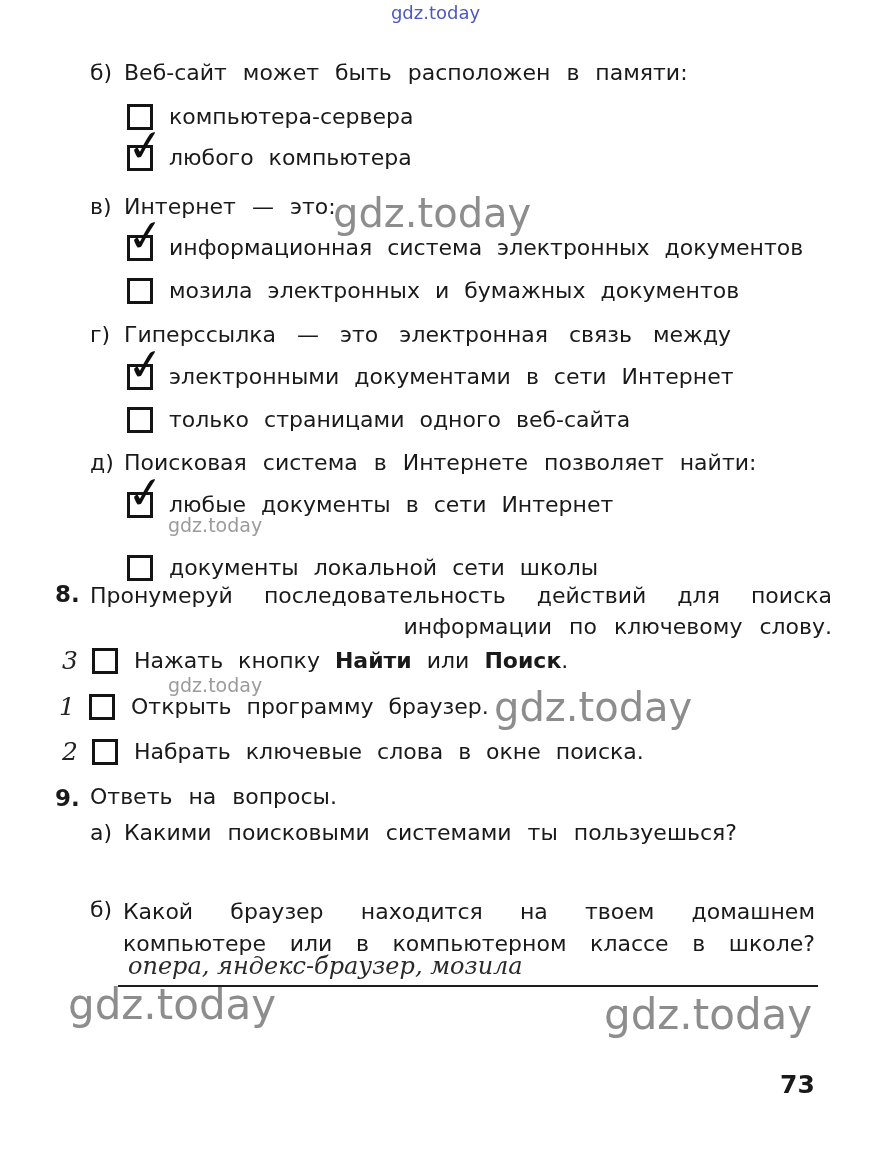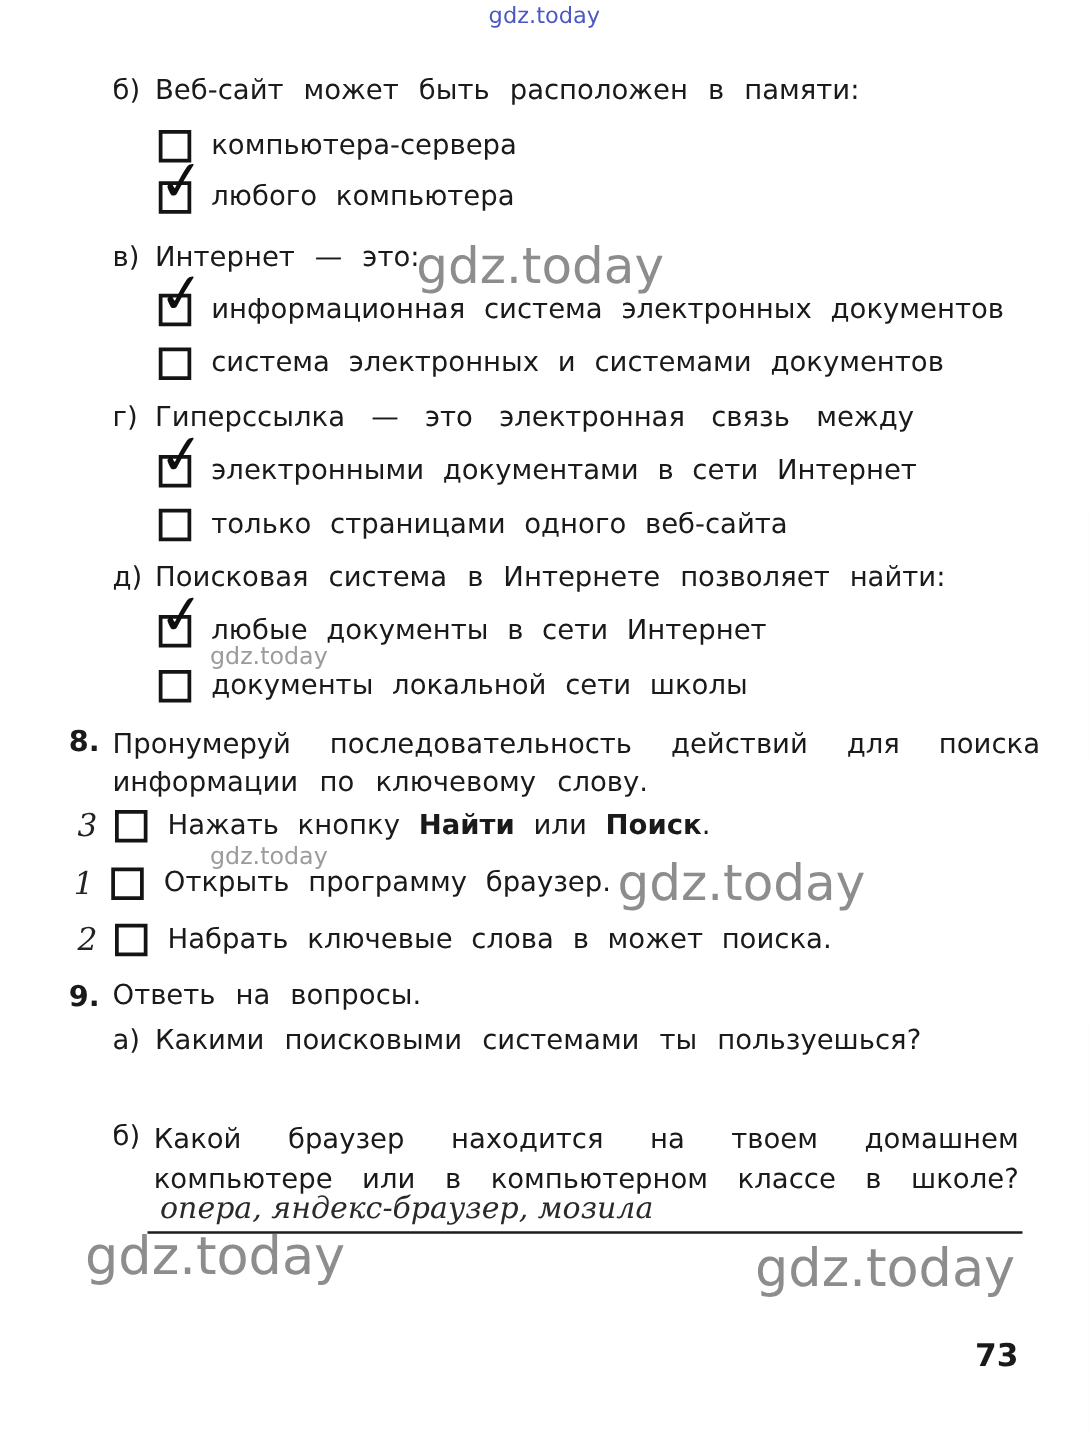--- a/index.html
+++ b/index.html
@@ -24,21 +24,21 @@
   .tick::before { content:"✓"; }
   .checkbox.checked .tick { display:block; }
   .opt-text { font-size:22px; margin-left:16px; word-spacing:8px; white-space:nowrap; }
   .opt-text b { font-weight:bold; }
   .hand { font-family:"DejaVu Serif", serif; font-style:italic; color:#232323; }
   .order { display:inline-block; width:30px; flex:0 0 30px; margin-right:7px;
            font-size:25px; text-align:center; }
   .tnum { position:absolute; font-weight:bold; font-size:23px; }
   .para { position:absolute; font-size:22px; line-height:1.42; }
   .jline { text-align:justify; text-align-last:justify; word-spacing:12px; }
-  .plain-line { word-spacing:10px; }
+  .plain-line { word-spacing:10px;text-align:right; }
   .wm { position:absolute; font-family:"DejaVu Sans", sans-serif; white-space:nowrap; }
   .wm-top   { color:var(--wm_blue,#4b58c3); font-size:18px; }
   .wm-big   { color:var(--wm_gray,#8d8d8d); font-size:40px; }
   .wm-small { color:#9b9b9b; font-size:19px; }
   .wm-huge  { color:var(--wm_gray,#8d8d8d); font-size:42px; }
   .answer-block { position:absolute; border-bottom:2px solid #1d1d1d; }
   .ans-text { font-family:"DejaVu Serif", serif; font-style:italic;
               font-size:24px; color:#2a2a2a; padding:0 0 5px 10px; white-space:nowrap; }
   .q9-lines { position:absolute; font-size:22px; line-height:1.45; }
   .page-num { position:absolute; font-weight:bold; font-size:25px; }
@@ -76,21 +76,21 @@
     <span class="q-text">Интернет — это:</span>
   </div>
   <div class="row" style="left:127px; top:234px;">
     <span class="checkbox checked">
         <span class="tick"></span>
       </span>
     <span class="opt-text">информационная система электронных документов</span>
   </div>
   <div class="row" style="left:127px; top:277px;">
     <span class="checkbox"></span>
-    <span class="opt-text">система электронных и системами документов</span>
+    <span class="opt-text">мозила электронных и бумажных документов</span>
   </div>
 
   <div class="row" style="left:90px; top:322px;">
     <span class="q-label">г)</span>
     <span class="q-text" style="word-spacing:14px;">Гиперссылка — это электронная связь между</span>
   </div>
   <div class="row" style="left:127px; top:406px;">
     <span class="checkbox"></span>
     <span class="opt-text">только страницами одного веб-сайта</span>
   </div>
@@ -104,21 +104,21 @@
   <div class="row" style="left:90px; top:450px;">
     <span class="q-label">д)</span>
     <span class="q-text">Поисковая система в Интернете позволяет найти:</span>
   </div>
   <div class="row" style="left:127px; top:491px;">
     <span class="checkbox checked">
         <span class="tick"></span>
       </span>
     <span class="opt-text">любые документы в сети Интернет</span>
   </div>
-  <div class="row" style="left:127px; top:535px;">
+  <div class="row" style="left:127px; top:554px;">
     <span class="checkbox"></span>
     <span class="opt-text">документы локальной сети школы</span>
   </div>
 
   <span class="tnum" style="left:55px; top:581px;">8.</span>
   <div class="para" style="left:90px; top:580px; width:742px;">
     <div class="jline">Пронумеруй последовательность действий для поиска</div>
     <div class="plain-line">информации по ключевому слову.</div>
   </div>
 
@@ -130,21 +130,21 @@
 
   <div class="row" style="left:52px; top:692px;">
     <span class="order hand">1</span>
     <span class="checkbox"></span>
     <span class="opt-text"><span>Открыть программу браузер.</span><b></b><span></span><b></b><span></span></span>
   </div>
 
   <div class="row" style="left:55px; top:737px;">
     <span class="order hand">2</span>
     <span class="checkbox"></span>
-    <span class="opt-text"><span>Набрать ключевые слова в может поиска.</span><b></b><span></span><b></b><span></span></span>
+    <span class="opt-text"><span>Набрать ключевые слова в окне поиска.</span><b></b><span></span><b></b><span></span></span>
   </div>
 
   <span class="tnum" style="left:55px; top:785px;">9.</span>
   <div class="row" style="left:90px; top:784px;">
     <span class="q-text">Ответь на вопросы.</span>
   </div>
 
   <div class="row" style="left:90px; top:820px;">
     <span class="q-label">а)</span>
     <span class="q-text">Какими поисковыми системами ты пользуешься?</span>

